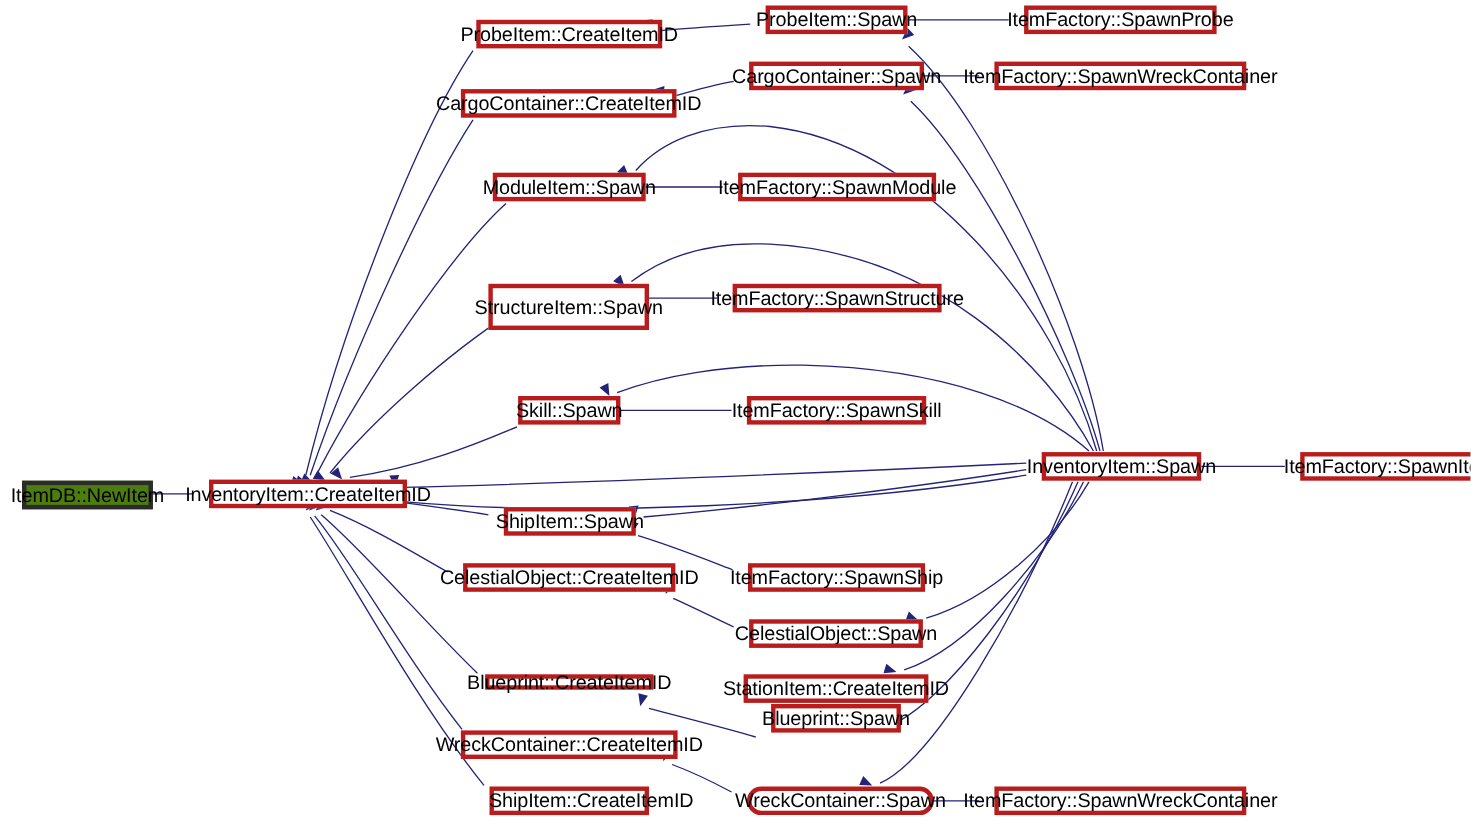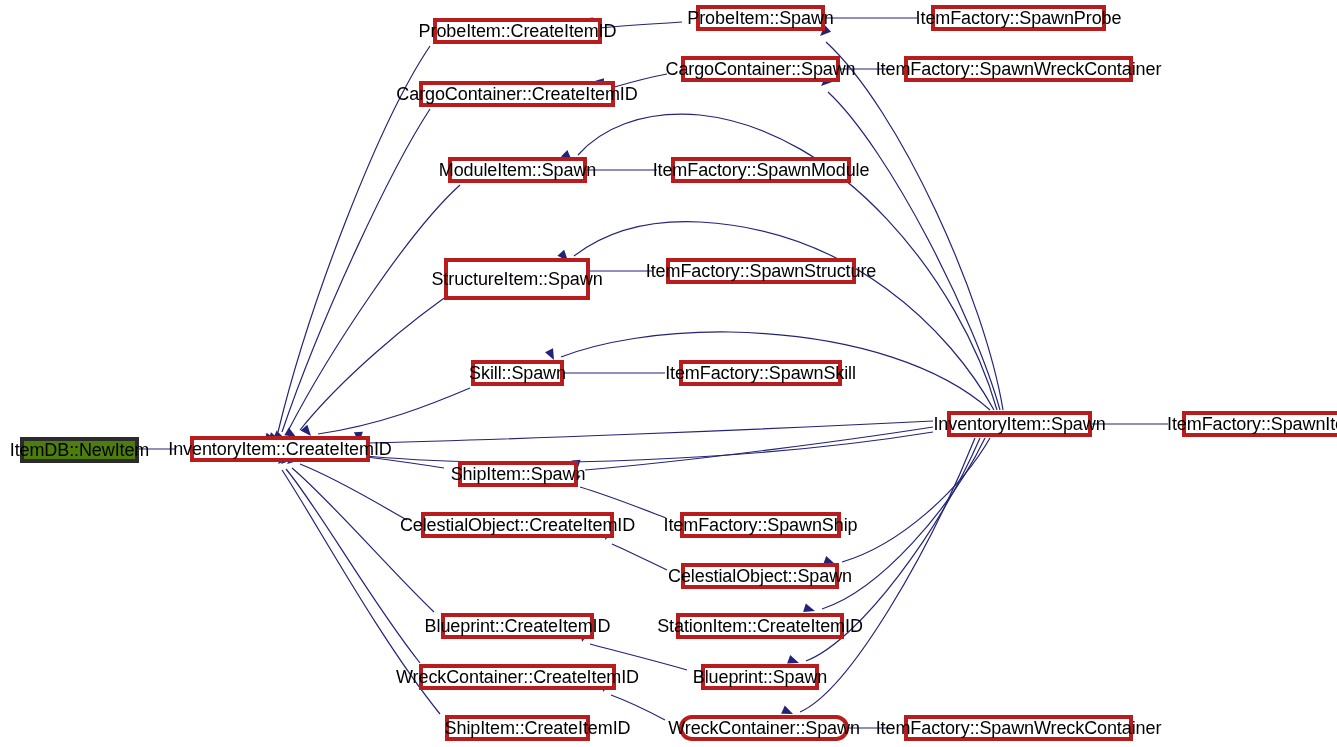--- a/index.html
+++ b/index.html
@@ -144,21 +144,21 @@
       </div>
       <div class="node" style="left: 458px; top: 360px; width: 93px; height: 26px;">
         <span class="node-label">Skill::Spawn</span>
       </div>
       <div class="node" style="left: 445px; top: 461px; width: 120px; height: 26px;">
         <span class="node-label">ShipItem::Spawn</span>
       </div>
       <div class="node" style="left: 408px; top: 512px; width: 193px; height: 26px;">
         <span class="node-label">CelestialObject::CreateItemID</span>
       </div>
-      <div class="node" style="left: 428px; top: 613px; width: 153px; height: 26px;">
+      <div class="node" style="left: 428px; top: 613px; width: 153px; height: 14px;">
         <span class="node-label">Blueprint::CreateItemID</span>
       </div>
       <div class="node" style="left: 406px; top: 664px; width: 197px; height: 26px;">
         <span class="node-label">WreckContainer::CreateItemID</span>
       </div>
       <div class="node" style="left: 432px; top: 715px; width: 145px; height: 26px; padding-left: 40px;">
         <span class="node-label">ShipItem::CreateItemID</span>
       </div>
       <div class="node" style="left: 683px; top: 5px; width: 129px; height: 26px;">
         <span class="node-label">ProbeItem::Spawn</span>
@@ -180,21 +180,21 @@
       </div>
       <div class="node" style="left: 667px; top: 512px; width: 161px; height: 26px;">
         <span class="node-label">ItemFactory::SpawnShip</span>
       </div>
       <div class="node" style="left: 668px; top: 563px; width: 158px; height: 26px;">
         <span class="node-label">CelestialObject::Spawn</span>
       </div>
       <div class="node" style="left: 663px; top: 613px; width: 168px; height: 26px;">
         <span class="node-label">StationItem::CreateItemID</span>
       </div>
-      <div class="node" style="left: 688px; top: 664px; width: 118px; height: 26px; text-align: right;">
+      <div class="node" style="left: 688px; top: 640px; width: 118px; height: 26px; text-align: right;">
         <span class="node-label">Blueprint::Spawn</span>
       </div>
       <div class="node" style="left: 666px; top: 715px; width: 170px; height: 26px; border-radius: 13px;">
         <span class="node-label">WreckContainer::Spawn</span>
       </div>
       <div class="node" style="left: 918px; top: 5px; width: 175px; height: 26px;">
         <span class="node-label">ItemFactory::SpawnProbe</span>
       </div>
       <div class="node" style="left: 891px; top: 56px; width: 229px; height: 26px;">
         <span class="node-label">ItemFactory::SpawnWreckContainer</span>

